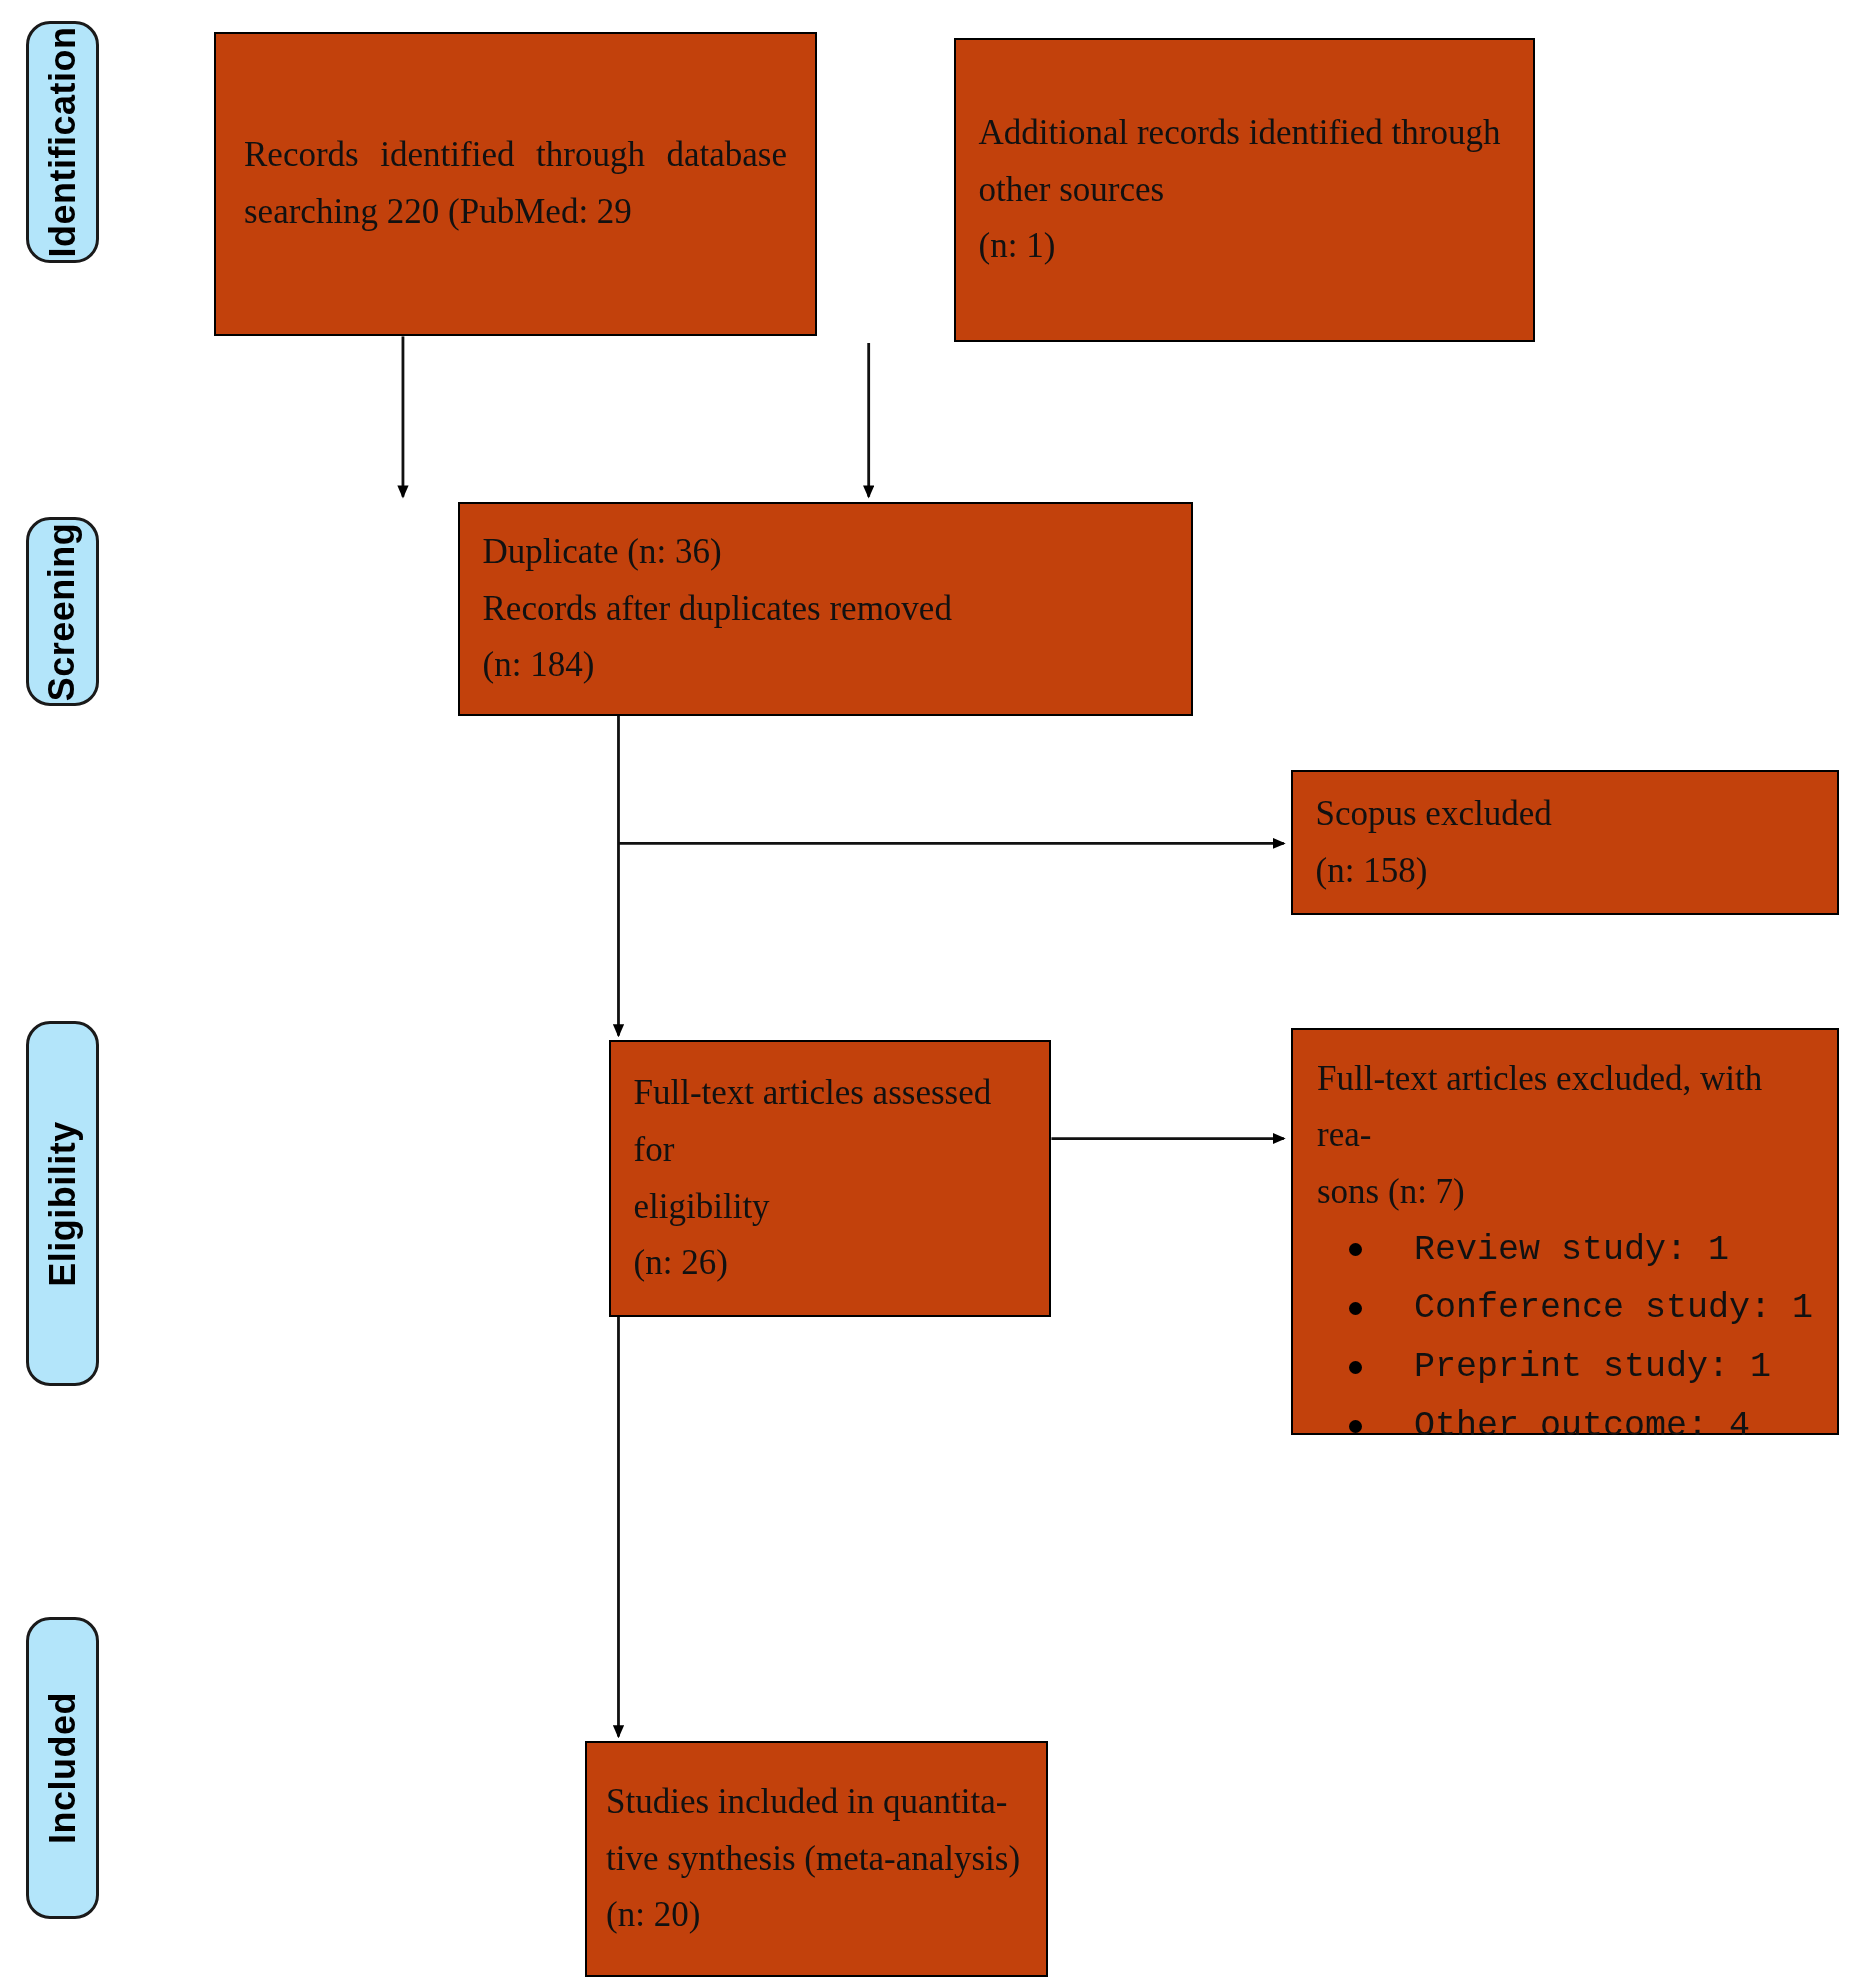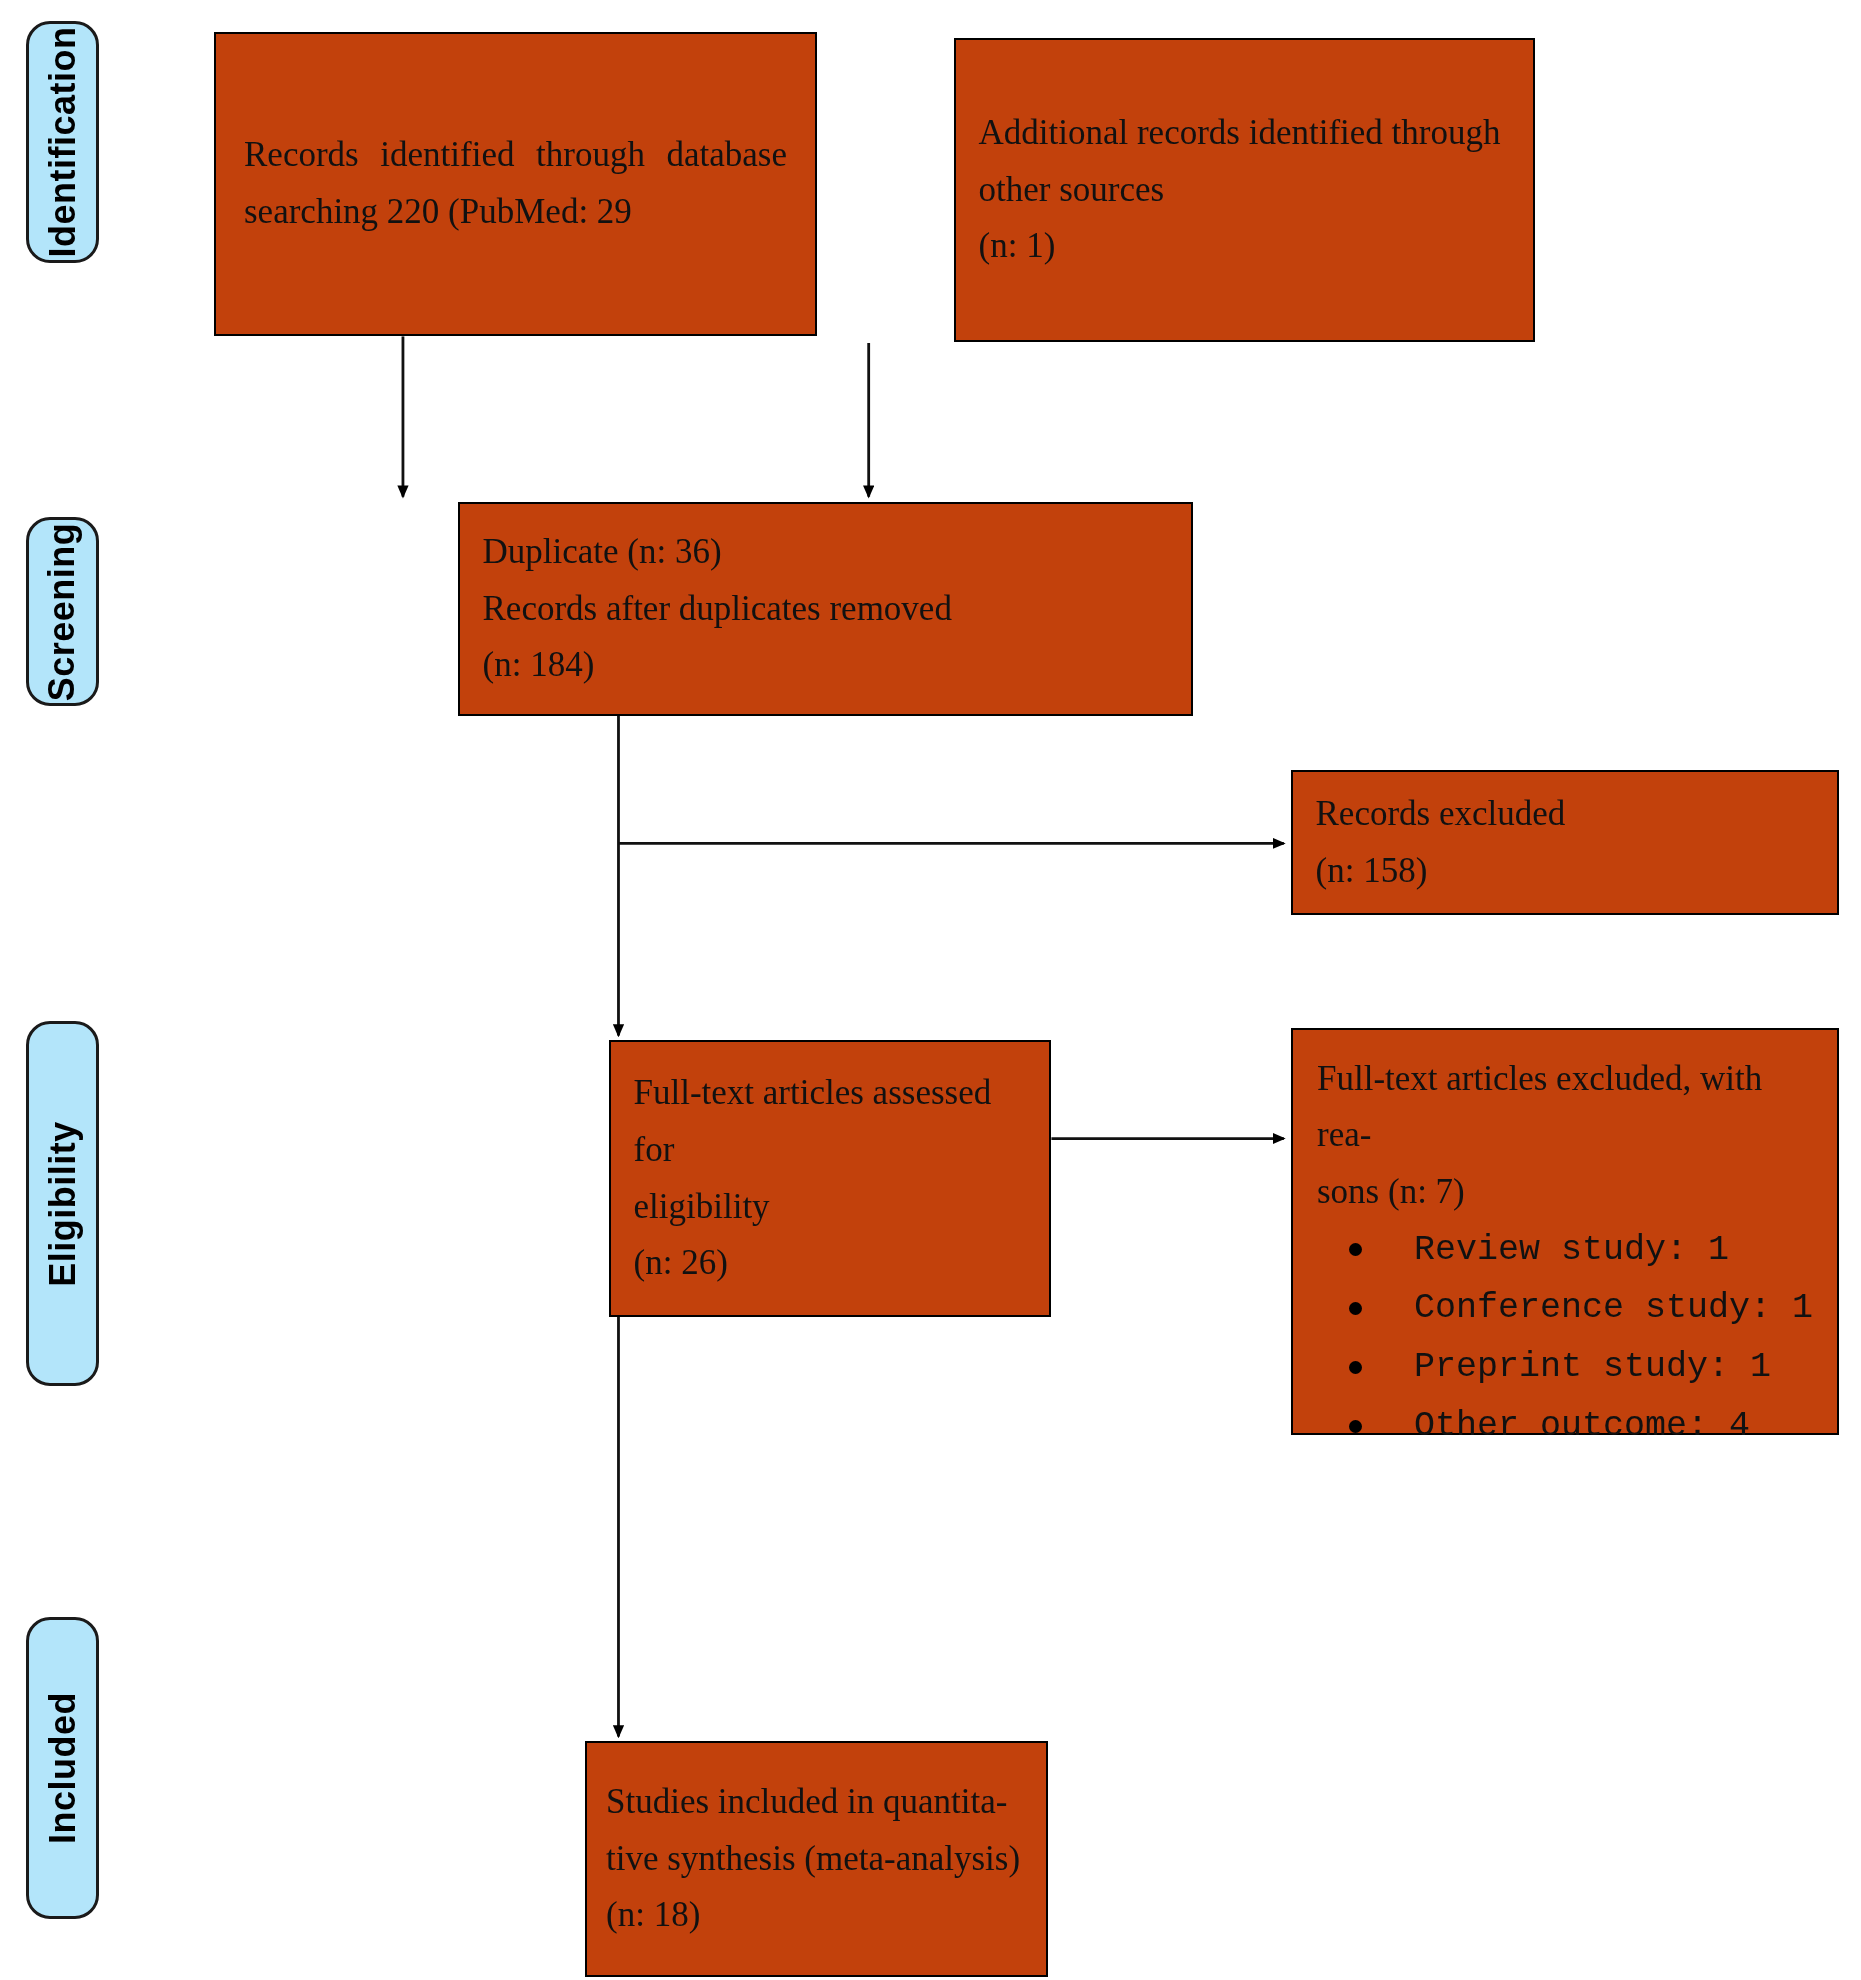--- a/index.html
+++ b/index.html
@@ -146,21 +146,21 @@
     <div class="line center">(n: 1)</div>
   </div>
 
   <div class="fbox" style="left:458px; top:502px; width:735px; height:214px; padding:0 22.5px;">
     <div class="line center">Duplicate (n:  36)</div>
     <div class="line center">Records after duplicates removed</div>
     <div class="line center">(n:  184)</div>
   </div>
 
   <div class="fbox" style="left:1291px; top:770px; width:548px; height:145px; padding:0 22.5px;">
-    <div class="line center">Records excluded</div>
+    <div class="line center">Scopus excluded</div>
     <div class="line center">(n: 158)</div>
   </div>
 
   <div class="fbox" style="left:609px; top:1040px; width:442px; height:277px; padding:0 22.5px;">
     <div class="line center">Full-text articles assessed for</div>
     <div class="line center">eligibility</div>
     <div class="line center">(n:  26)</div>
   </div>
 
   <div class="fbox" style="left:1291px; top:988px; width:548px; height:407px; padding:20.6px 17px 17px 24px;
@@ -183,17 +183,17 @@
       <li>
         <span class="dot"></span>
         <span>Other outcome: 4</span>
       </li>
     </ul>
   </div>
 
   <div class="fbox" style="left:585px; top:1741px; width:463px; height:236px; padding:0 19px;">
     <div class="line center">Studies included in quantita-</div>
     <div class="line center">tive synthesis (meta-analysis)</div>
-    <div class="line center">(n: 18)</div>
+    <div class="line center">(n: 20)</div>
   </div>
 
 </div>
 
 
 </body></html>

